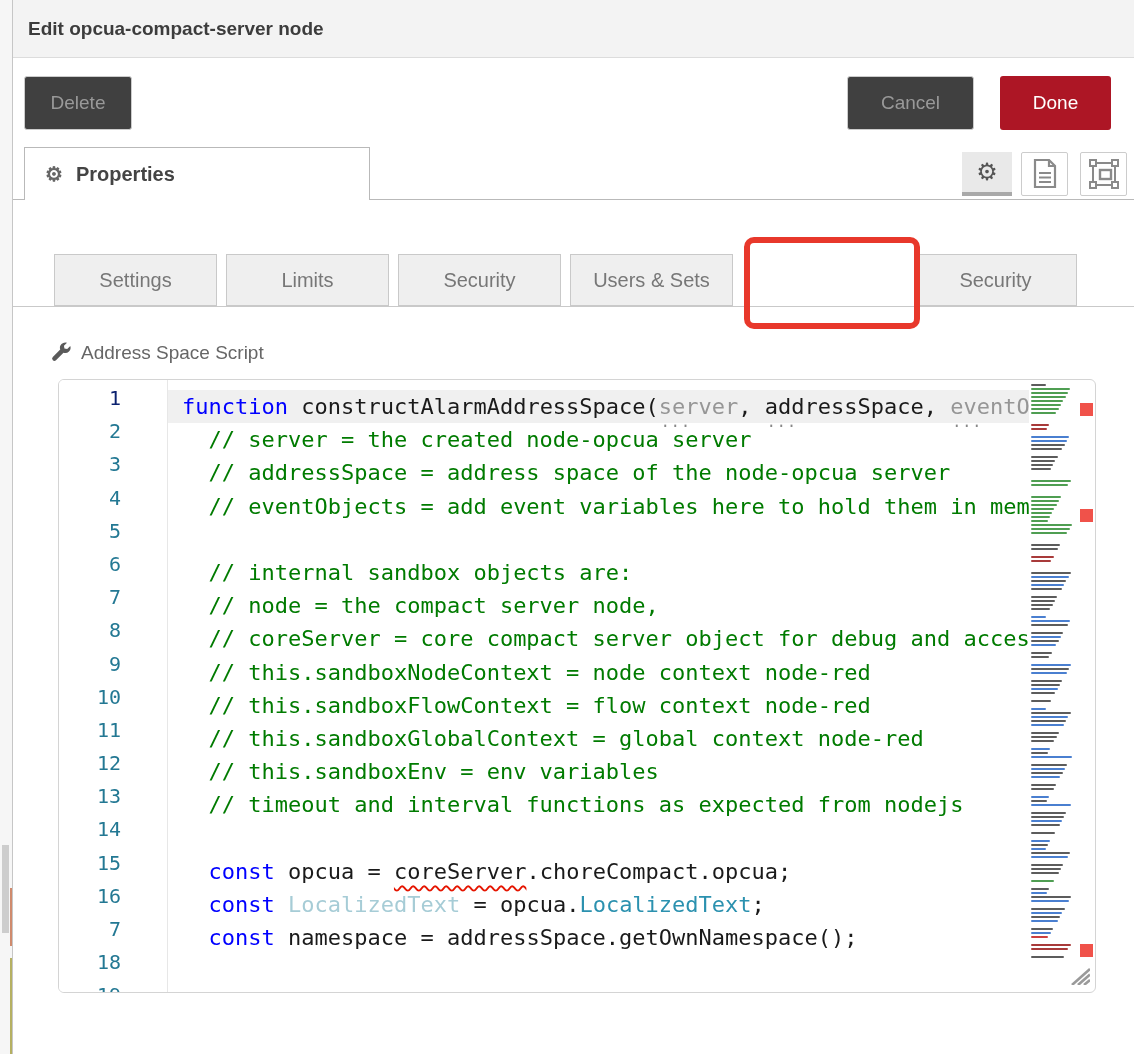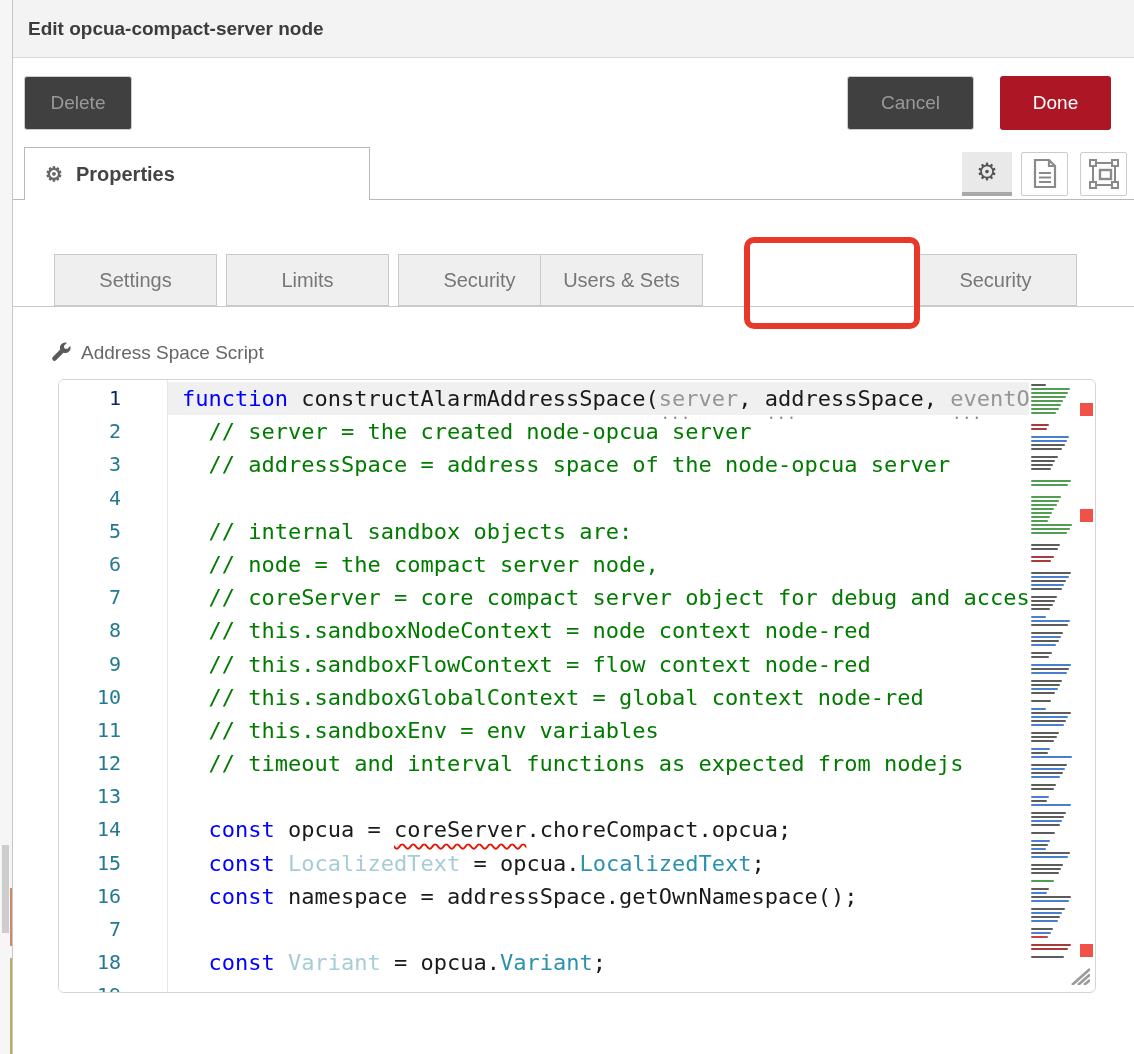--- a/index.html
+++ b/index.html
@@ -43,21 +43,21 @@
   
   .section-label{position:absolute;left:49px;top:341px;display:flex;align-items:center;gap:9px;font-size:19px;color:#666;}
 
   
   .editor{position:absolute;left:58px;top:379px;width:1038px;height:614px;border:1px solid #d4d4d4;border-radius:6px;background:#fff;box-sizing:border-box;overflow:hidden;font-family:"DejaVu Sans Mono",monospace;}
   .gutter{position:absolute;left:0;top:0;bottom:0;width:109px;border-right:1px solid #e7e7e7;box-sizing:border-box;padding-top:2px;background:#fff;}
   .ln{height:33.2px;line-height:33.2px;text-align:right;width:62px;font-size:20px;color:#237893;}
   .ln.current{color:#0b216f;}
   .code{position:absolute;left:109px;top:0;right:66px;bottom:0;padding-top:2px;overflow:hidden;}
   .cl{height:33.2px;line-height:33.2px;font-size:22px;white-space:pre;padding-left:14px;color:#1a1a1a;}
-  .cl.current{background:#f0f0f0;}
+  .cl.current{background:#f0f0f0;margin-top:8px;}
   .tk{color:#0000ff;}
   .tc{color:#007b00;}
   .td{color:#1a1a1a;}
   .tdim{color:#969696;}
   .ttype{color:#2b91af;}
   .ttyped{color:#a6ccd6;}
   .terr{text-decoration:underline wavy #e51400 2px;text-underline-offset:6px;text-decoration-skip-ink:none;}
   .tparam{position:relative;}
   .tparam::after{content:"...";position:absolute;left:2px;bottom:-11px;color:#888;font-size:15px;letter-spacing:1px;line-height:1;}
 
@@ -119,21 +119,21 @@
         <rect x="23" y="23" width="6" height="6" fill="#fff" stroke="#8a8a8a" stroke-width="2"></rect>
       </svg>
     </span>
   </div>
 </div>
 
 <div class="tab-bar">
     <div class="tab" style="left: 41px;">Settings</div>
     <div class="tab" style="left: 213px;">Limits</div>
     <div class="tab" style="left: 385px;">Security</div>
-    <div class="tab" style="left: 527px;">Users &amp; Sets</div>
+    <div class="tab" style="left: 557px;">Users &amp; Sets</div>
     <div class="tab" style="left: 901px;">Security</div>
   </div>
 
 <div class="annotation-box" style="border-color: rgb(232, 56, 43);"></div>
 
 <div class="section-label">
   <span>
     <svg width="23" height="23" viewBox="0 0 24 24">
       <path d="M22.2 5.2a5.6 5.6 0 0 1-7.1 7.1L7.3 20a2.3 2.3 0 0 1-3.3-3.3l7.7-7.8a5.6 5.6 0 0 1 7.1-7.1L15.6 5l.5 2.9 2.9.5 3.2-3.2z" fill="#5a5a5a"></path>
     </svg>
@@ -160,20 +160,21 @@
       <div class="ln">15</div>
       <div class="ln">16</div>
       <div class="ln">7</div>
       <div class="ln">18</div>
       <div class="ln">19</div>
     </div>
   <div class="code">
       <div class="cl current"><span class="tk">function</span><span class="td"> constructAlarmAddressSpace(</span><span class="tdim tparam">server</span><span class="td">, </span><span class="td tparam">addressSpace</span><span class="td">, </span><span class="tdim tparam">eventO</span></div>
       <div class="cl"><span class="tc">  // server = the created node-opcua server</span></div>
       <div class="cl"><span class="tc">  // addressSpace = address space of the node-opcua server</span></div>
+      <div class="cl"><span class="tc">  // eventObjects = add event variables here to hold them in mem</span></div>
       <div class="cl"></div>
       <div class="cl"><span class="tc">  // internal sandbox objects are:</span></div>
       <div class="cl"><span class="tc">  // node = the compact server node,</span></div>
       <div class="cl"><span class="tc">  // coreServer = core compact server object for debug and acces</span></div>
       <div class="cl"><span class="tc">  // this.sandboxNodeContext = node context node-red</span></div>
       <div class="cl"><span class="tc">  // this.sandboxFlowContext = flow context node-red</span></div>
       <div class="cl"><span class="tc">  // this.sandboxGlobalContext = global context node-red</span></div>
       <div class="cl"><span class="tc">  // this.sandboxEnv = env variables</span></div>
       <div class="cl"><span class="tc">  // timeout and interval functions as expected from nodejs</span></div>
       <div class="cl"></div>

